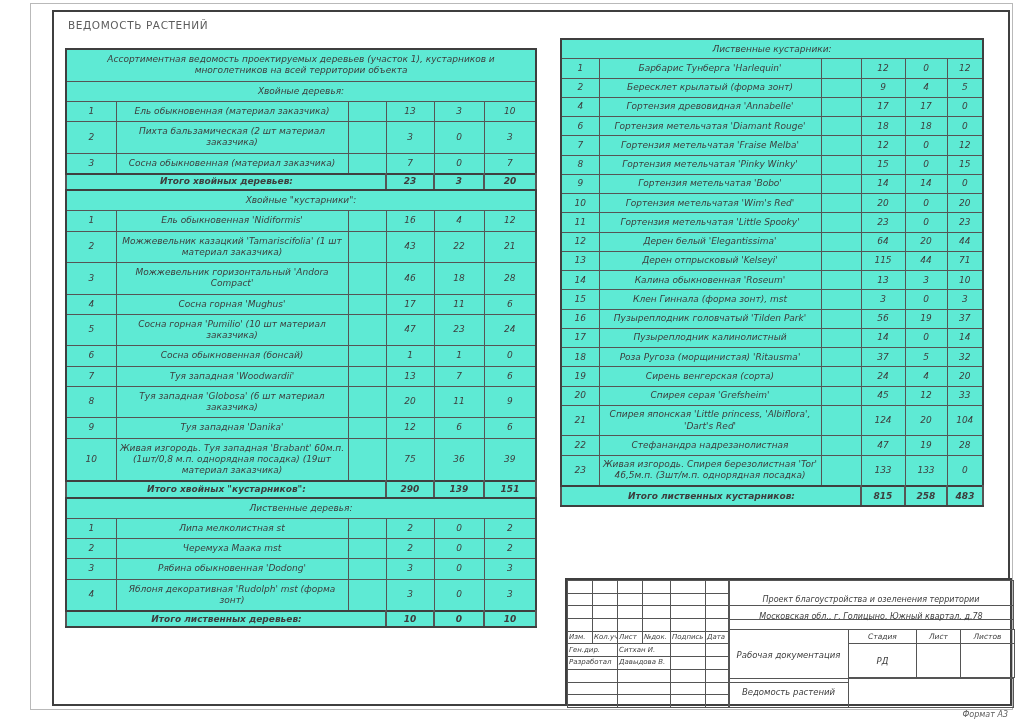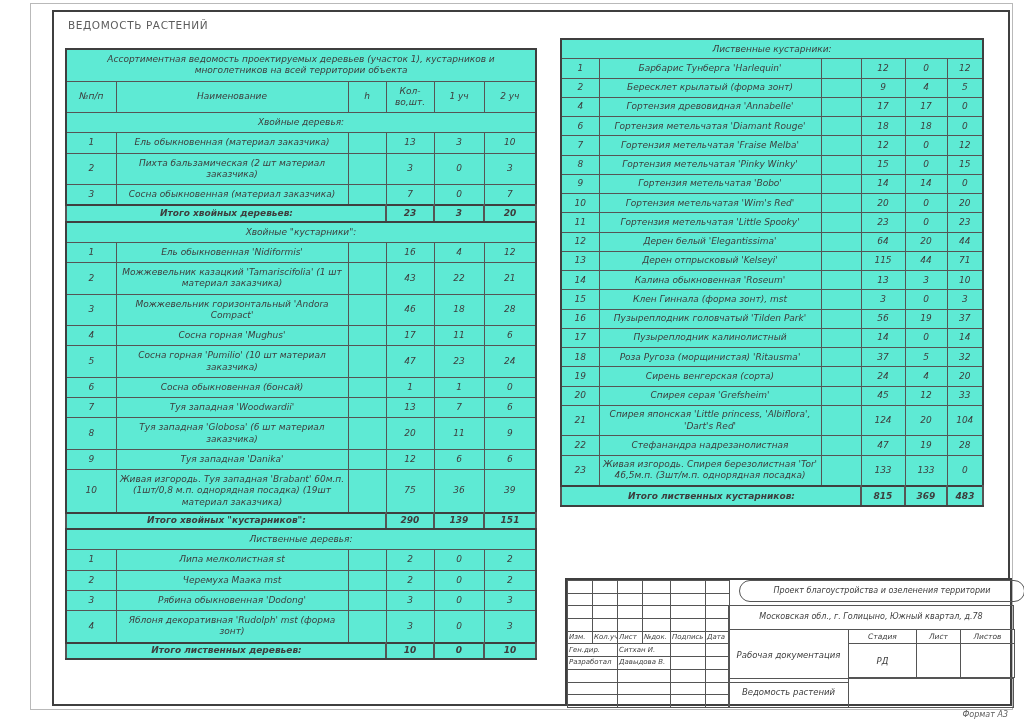--- a/index.html
+++ b/index.html
@@ -45,28 +45,20 @@
       <col style="width:232px">
       <col style="width:38px">
       <col style="width:48px">
       <col style="width:50px">
       <col style="width:52px">
     </colgroup>
   <thead>
     <tr>
       <th colspan="6" class="title-cell">Ассортиментная ведомость проектируемых деревьев (участок 1), кустарников и многолетников на всей территории объекта</th>
     </tr>
-    <tr>
-      <th class="head-cell">№п/п</th>
-      <th class="head-cell">Наименование</th>
-      <th class="head-cell">h</th>
-      <th class="head-cell">Кол-во,шт.</th>
-      <th class="head-cell">1 уч</th>
-      <th class="head-cell">2 уч</th>
-    </tr>
   </thead>
   <tbody id="left-tbody">
       <tr>
         <td class="section-cell" colspan="6">Хвойные деревья:</td>
       </tr>
       <tr>
         <td class="num-cell">1</td>
         <td class="name-cell">Ель обыкновенная (материал заказчика)</td>
         <td class="h-cell"></td>
         <td class="qty-cell">13</td>
@@ -405,21 +397,21 @@
         <td class="num-cell">23</td>
         <td class="name-cell">Живая изгородь. Спирея березолистная 'Tor' 46,5м.п. (3шт/м.п. однорядная посадка)</td>
         <td class="h-cell"></td>
         <td class="qty-cell">133</td>
         <td class="qty-cell">133</td>
         <td class="qty-cell">0</td>
       </tr>
       <tr class="total-row">
         <td class="total-label" colspan="3">Итого лиственных кустарников:</td>
         <td>815</td>
-        <td>369</td>
+        <td>258</td>
         <td>483</td>
       </tr>
     </tbody>
 </table>
 
 <div class="tblock">
   <table id="tb-left-grid">
     <colgroup>
         <col style="width:25px">
         <col style="width:25px">
@@ -494,21 +486,21 @@
           <td></td>
         </tr>
         <tr>
           <td colspan="2"></td>
           <td colspan="2"></td>
           <td></td>
           <td></td>
         </tr>
       </tbody>
   </table>
-  <div class="tb-cell" style="left:172px; top:0; width:286px; height:22px;border-radius:11px;">Проект благоустройства и озеленения территории</div>
+  <div class="tb-cell" style="left:161px; top:0; width:286px; height:40px;">Проект благоустройства и озеленения территории</div>
   <div class="tb-cell" style="left:161px; top:25px; width:286px; height:25px;">Московская обл., г. Голицыно, Южный квартал, д.78</div>
   <div class="tb-cell" style="left:161px; top:49px; width:121px; height:54px; font-size:8.5px;">Рабочая документация</div>
   <table id="tb-stage-grid">
     <colgroup>
         <col style="width:68px">
         <col style="width:44px">
         <col style="width:54px">
       </colgroup>
     <tbody>
       <tr>

